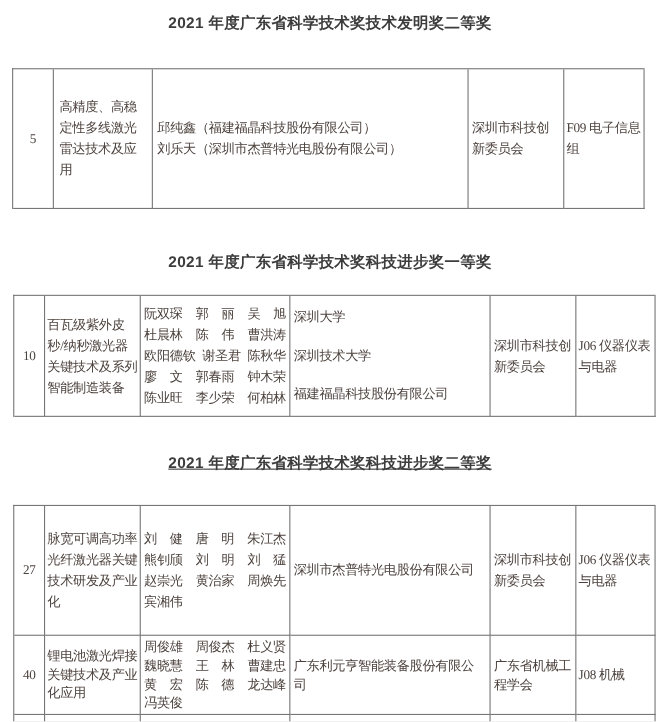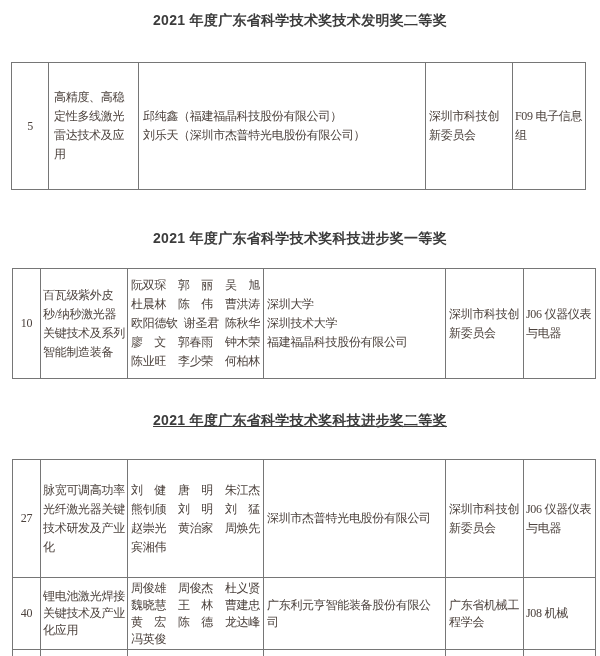--- a/index.html
+++ b/index.html
@@ -101,21 +101,21 @@
             </span>
             <span class="pname">郭春雨</span>
             <span class="pname">钟木荣</span>
           </div>
           <div class="nline">
             <span class="pname">陈业旺</span>
             <span class="pname">李少荣</span>
             <span class="pname">何柏林</span>
           </div>
         </div>
-        <div class="tcell c-orgs" style="width: 182px;">
+        <div class="tcell c-orgs" style="width: 182px; gap: 16px;">
           <div class="orgline">深圳大学</div>
           <div class="orgline">深圳技术大学</div>
           <div class="orgline">福建福晶科技股份有限公司</div>
         </div>
         <div class="tcell c-nominator" style="width: 78px;">深圳市科技创新委员会</div>
         <div class="tcell c-group" style="width: 72px;">J06 仪器仪表与电器</div>
       </div>
     </div>
 
   <h2 class="sec-title t2">2021 年度广东省科学技术奖科技进步奖二等奖</h2>

